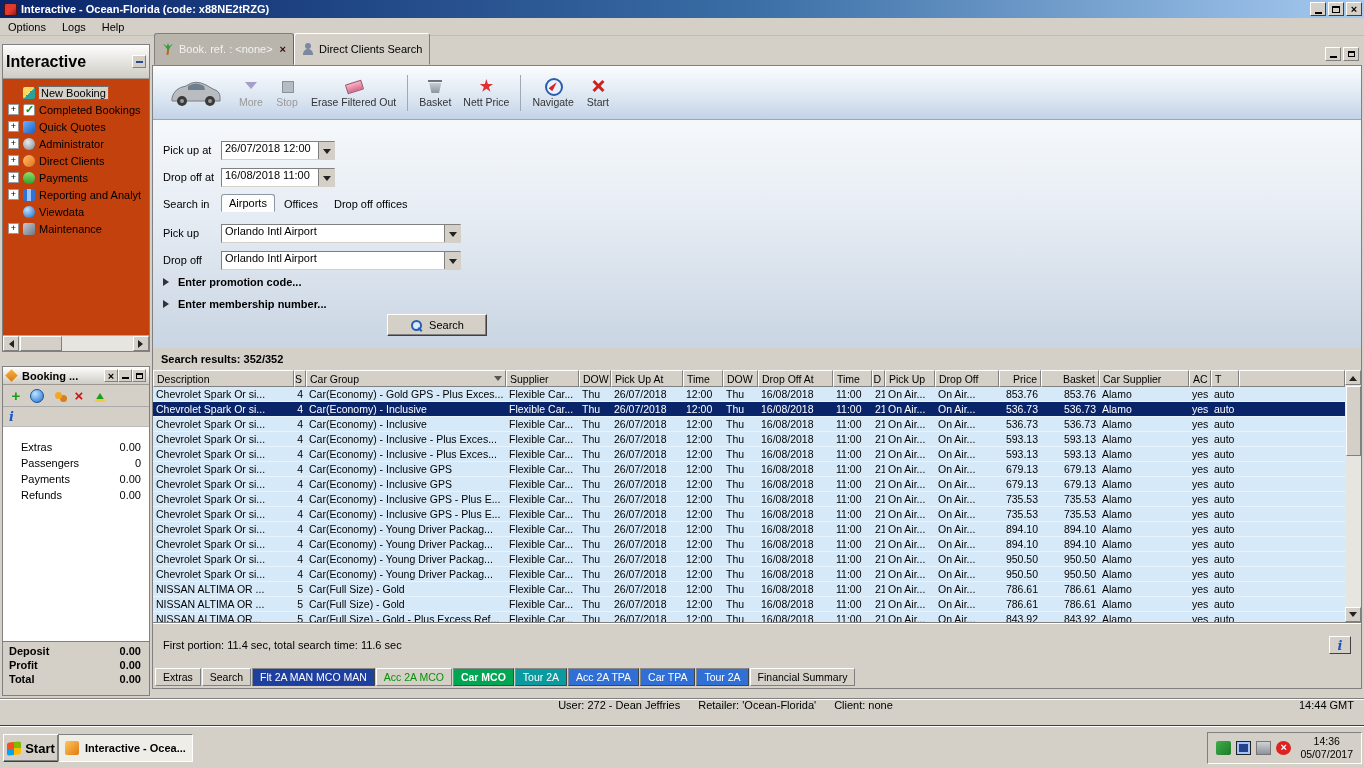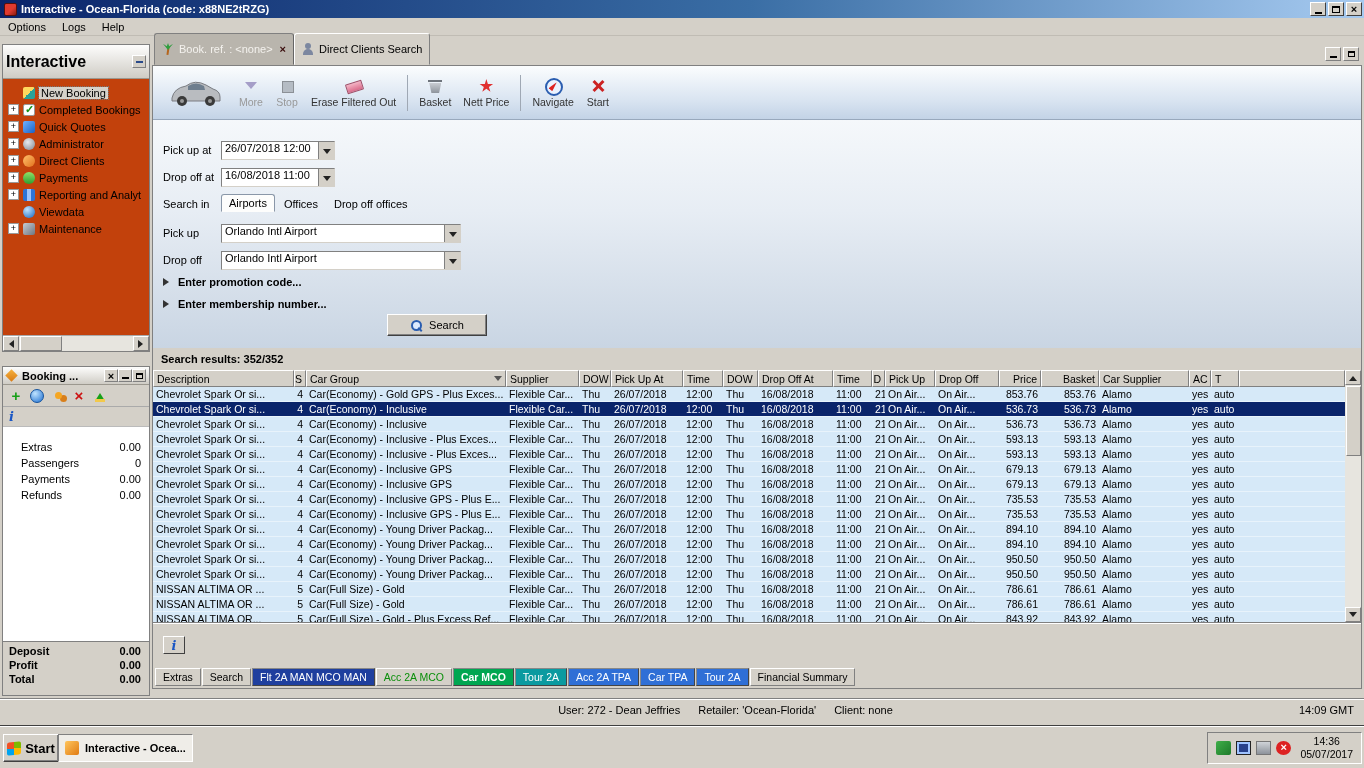--- a/index.html
+++ b/index.html
@@ -145,21 +145,21 @@
 
   
   .footerline{height:45px;background:#d4d0c8;border-top:1px solid #808080;box-shadow:inset 0 1px 0 #fff;display:flex;align-items:center;padding:0 10px}
   .footerline .ftext{flex:1}
   .ibtn{width:22px;height:18px;background:#d4d0c8;border:1px solid;border-color:#fff #404040 #404040 #fff;display:flex;align-items:center;justify-content:center}
   .btabs{height:20px;background:#d4d0c8;display:flex;align-items:center;padding-left:2px}
   .btab{height:18px;display:flex;align-items:center;padding:0 7px;margin-right:1px;border:1px solid;border-color:#fff #808080 #808080 #fff;background:#d4d0c8;font-size:10.5px;white-space:nowrap}
   .btab.active{font-weight:bold}
 
   
-  .statusbar{position:absolute;left:0;top:698px;width:100%;height:18px;border-top:1px solid #808080;box-shadow:inset 0 1px 0 #fff;display:flex;align-items:flex-end;padding-left:152px}
+  .statusbar{position:absolute;left:0;top:698px;width:100%;height:18px;border-top:1px solid #808080;box-shadow:inset 0 1px 0 #fff;display:flex;align-items:flex-start;padding-left:152px}
   .sb-center{flex:1;display:flex;justify-content:center;gap:18px}
   .sb-gmt{padding-right:10px;white-space:nowrap}
   .taskbar{position:absolute;left:0;top:726px;width:100%;height:42px;background:#d4d0c8;border-top:1px solid #fff;box-shadow:0 -1px 0 #404040}
   .startbtn{position:absolute;left:3px;top:7px;width:56px;height:28px;background:#d4d0c8;border:1px solid;border-color:#fff #404040 #404040 #fff;box-shadow:inset -1px -1px 0 #808080;display:flex;align-items:center;justify-content:center;font-weight:bold;font-size:13px}
   .flag{width:14px;height:13px;margin-right:4px;background:conic-gradient(#7fba00 0 25%,#ffb900 0 50%,#00a4ef 0 75%,#f25022 0);border-radius:2px;transform:skewY(-6deg)}
   .tb-div{position:absolute;left:63px;top:8px;width:2px;height:26px;border-left:1px solid #808080;border-right:1px solid #fff}
   .taskbtn{position:absolute;left:58px;top:7px;width:135px;height:28px;background:#efede8;border:1px solid;border-color:#808080 #fff #fff #808080;display:flex;align-items:center;padding:0 6px;font-weight:bold}
   .taskicon{width:14px;height:14px;background:linear-gradient(135deg,#ffc55c,#e07b12);border-radius:2px;margin-right:6px}
   .tray{position:absolute;right:2px;top:5px;height:32px;border:1px solid;border-color:#808080 #fff #fff #808080;display:flex;align-items:center;padding:0 8px}
   .tray-ic{width:15px;height:14px;margin-right:5px;position:relative}
@@ -838,20 +838,21 @@
             </span>
           <span class="vthumb"></span>
           <span class="vfill"></span>
           <span class="sbtn">
               <span class="tri-d"></span>
             </span>
         </div>
       </div>
 
       <div class="footerline">
+        <span class="ftext">First portion: 11.4 sec, total search time: 11.6 sec</span>
         <span class="ibtn">
             <span class="info-i">i</span>
           </span>
       </div>
 
       <div class="btabs" id="btabs">
           <span class="btab">Extras</span>
           <span class="btab">Search</span>
           <span class="btab" style="background: rgb(31, 63, 158); border-color: rgb(136, 136, 136) rgb(68, 68, 68) rgb(68, 68, 68) rgb(136, 136, 136); color: rgb(255, 255, 255);">Flt 2A MAN MCO MAN</span>
           <span class="btab" style="color: rgb(10, 143, 10);">Acc 2A MCO</span>
@@ -864,21 +865,21 @@
         </div>
     </div>
   </div>
 
   <div class="statusbar">
     <span class="sb-center">
       <span>User: 272 - Dean Jeffries</span>
       <span>Retailer: 'Ocean-Florida'</span>
       <span>Client: none</span>
     </span>
-    <span class="sb-gmt">14:09 GMT</span>
+    <span class="sb-gmt">14:44 GMT</span>
   </div>
 
   <div class="taskbar">
     <span class="startbtn">
       <span class="flag"></span>
       <span>Start</span>
     </span>
     <span class="tb-div"></span>
     <span class="taskbtn">
       <span class="taskicon"></span>

